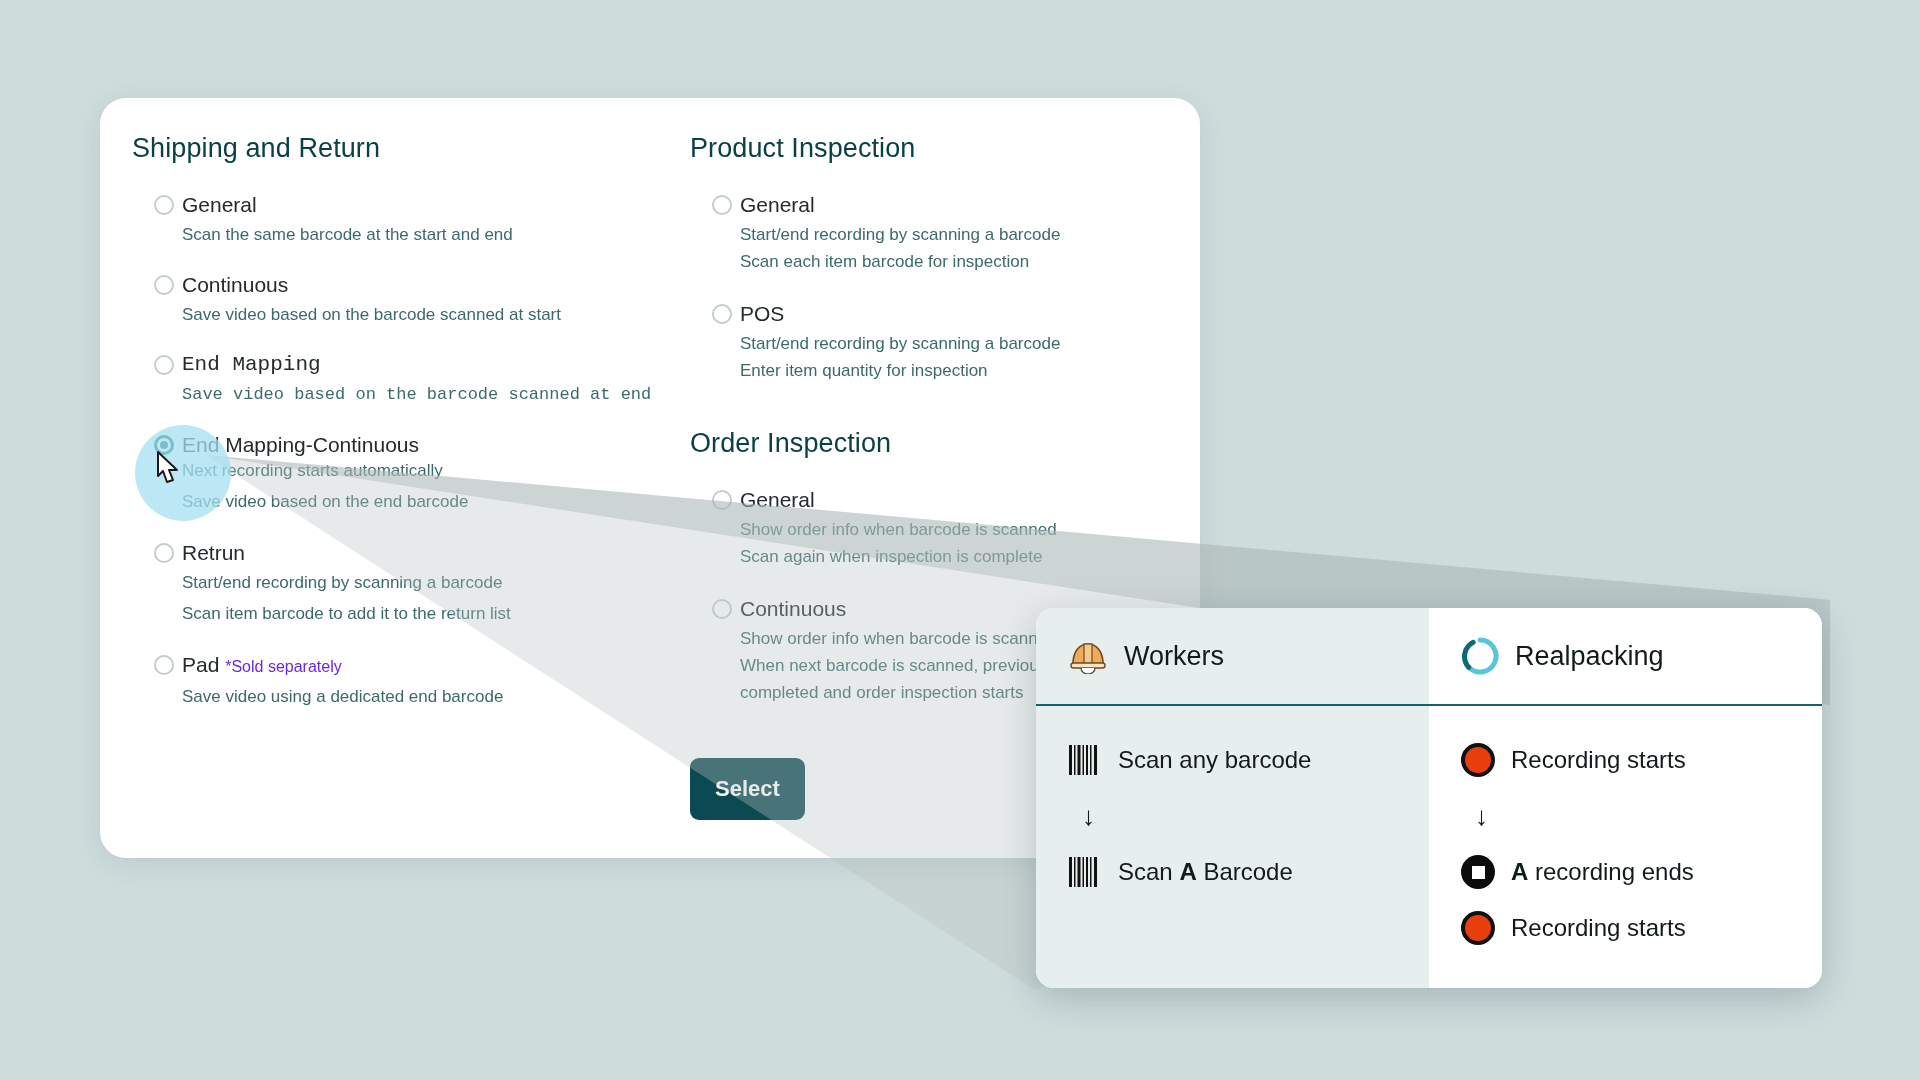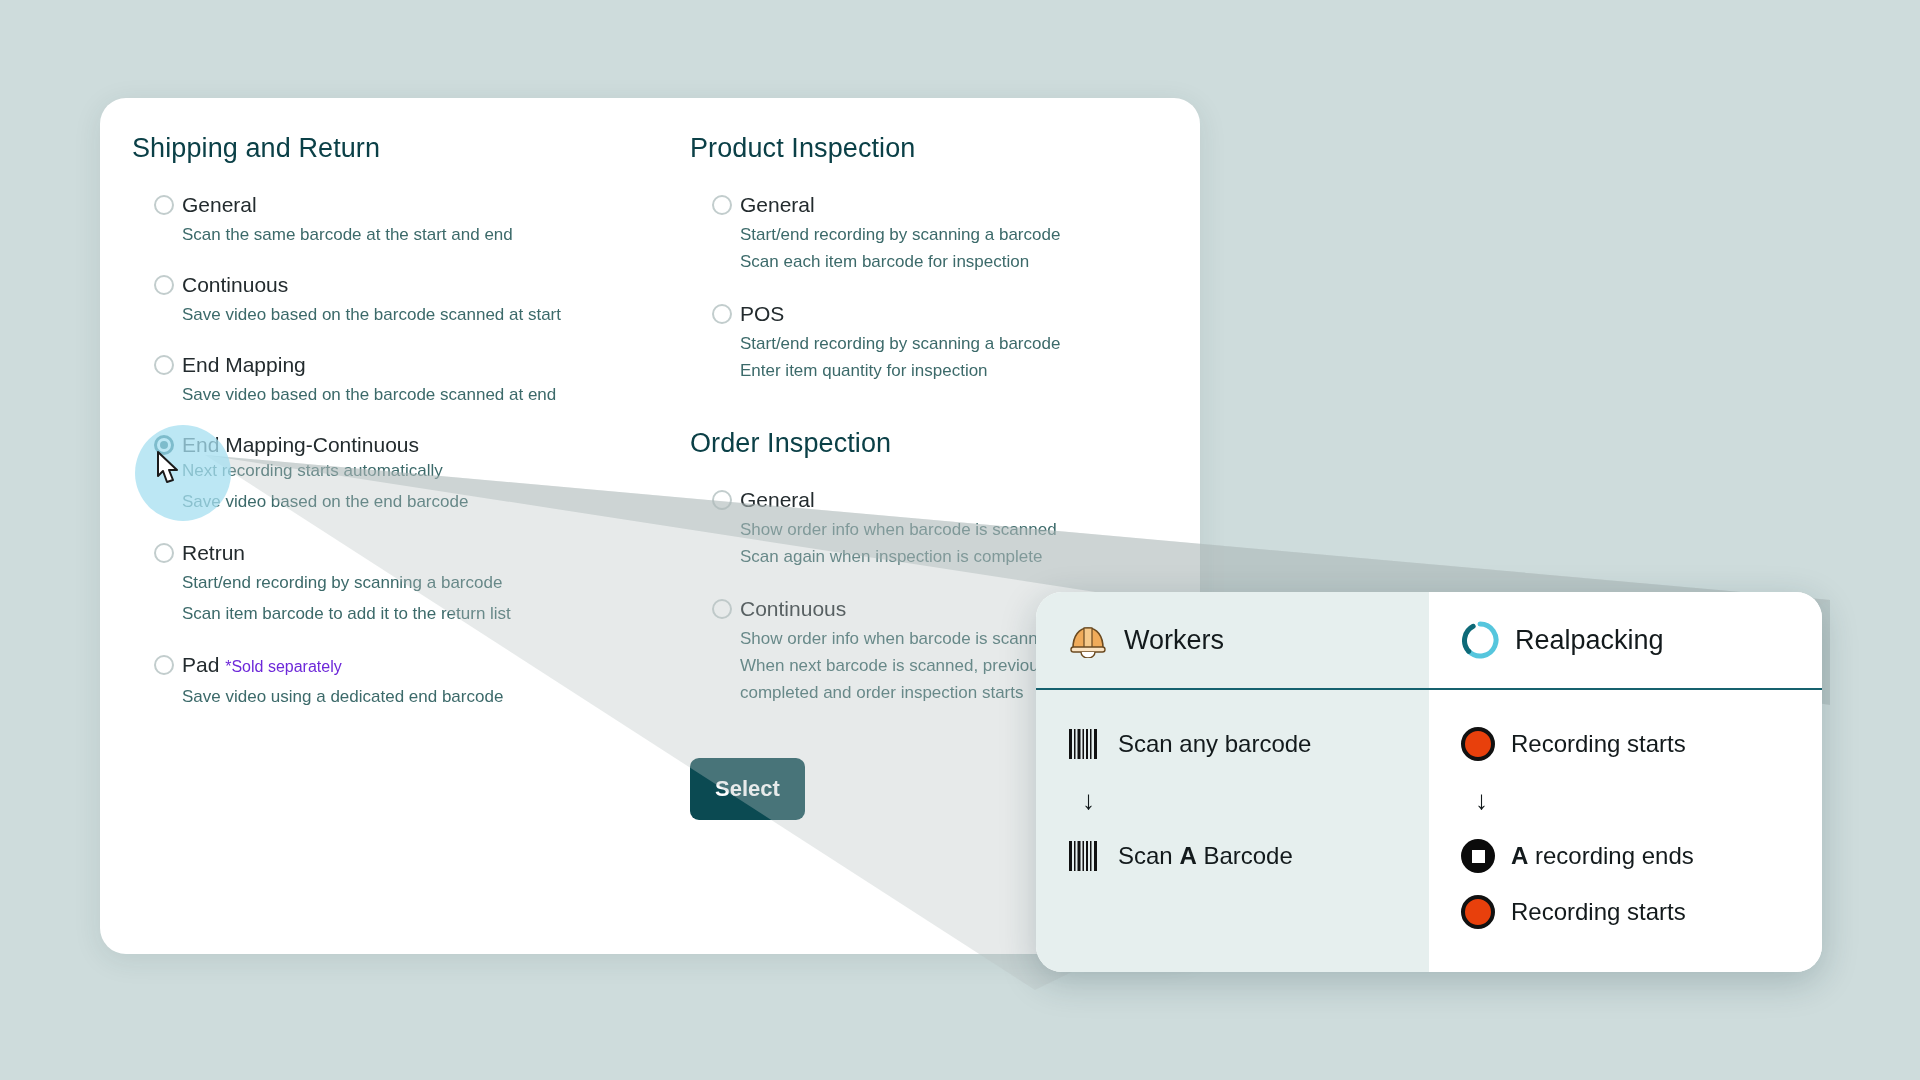--- a/index.html
+++ b/index.html
@@ -21,21 +21,21 @@
     inset: 0;
     background: #cedcdc;
   }
 
   
   #dialog-card {
     position: absolute;
     left: 100px;
     top: 98px;
     width: 1100px;
-    height: 856px;
+    height: 760px;
     background: #ffffff;
     border-radius: 26px;
     box-shadow: 0 6px 28px rgba(30,60,60,0.10);
     overflow: hidden;
   }
 
   .col {
     position: absolute;
     top: 0;
   }
@@ -141,25 +141,25 @@
     top: 450px;
     width: 34px;
     height: 44px;
     pointer-events: none;
   }
 
   
   #compare-panel {
     position: absolute;
     left: 1036px;
-    top: 592px;
+    top: 608px;
     width: 786px;
     height: 380px;
     background: #ffffff;
-    border-radius: 26px;
+    border-radius: 18px;
     box-shadow: 0 10px 36px rgba(20,50,60,0.22);
     display: flex;
     overflow: hidden;
   }
   .panel-col {
     flex: 1 1 0;
     display: flex;
     flex-direction: column;
     position: relative;
   }
@@ -228,21 +228,21 @@
         <div class="option-label">General</div>
         <div class="option-desc">Scan the same barcode at the start and end</div>
       </div>
 
       <div class="option" style="margin-top:24px;">
         <span class="radio"></span>
         <div class="option-label">Continuous</div>
         <div class="option-desc">Save video based on the barcode scanned at start</div>
       </div>
 
-      <div class="option" style="margin-top:24px;">
+      <div class="option" style="margin-top:24px;font-family:Liberation Mono, monospace;">
         <span class="radio"></span>
         <div class="option-label">End Mapping</div>
         <div class="option-desc">Save video based on the barcode scanned at end</div>
       </div>
 
       <div class="option" style="margin-top:24px;">
         <span class="radio selected"></span>
         <div class="option-label">End Mapping-Continuous</div>
         <div class="option-desc" style="margin-top:0;">Next recording starts automatically</div>
         <div class="option-desc">Save video based on the end barcode</div>

